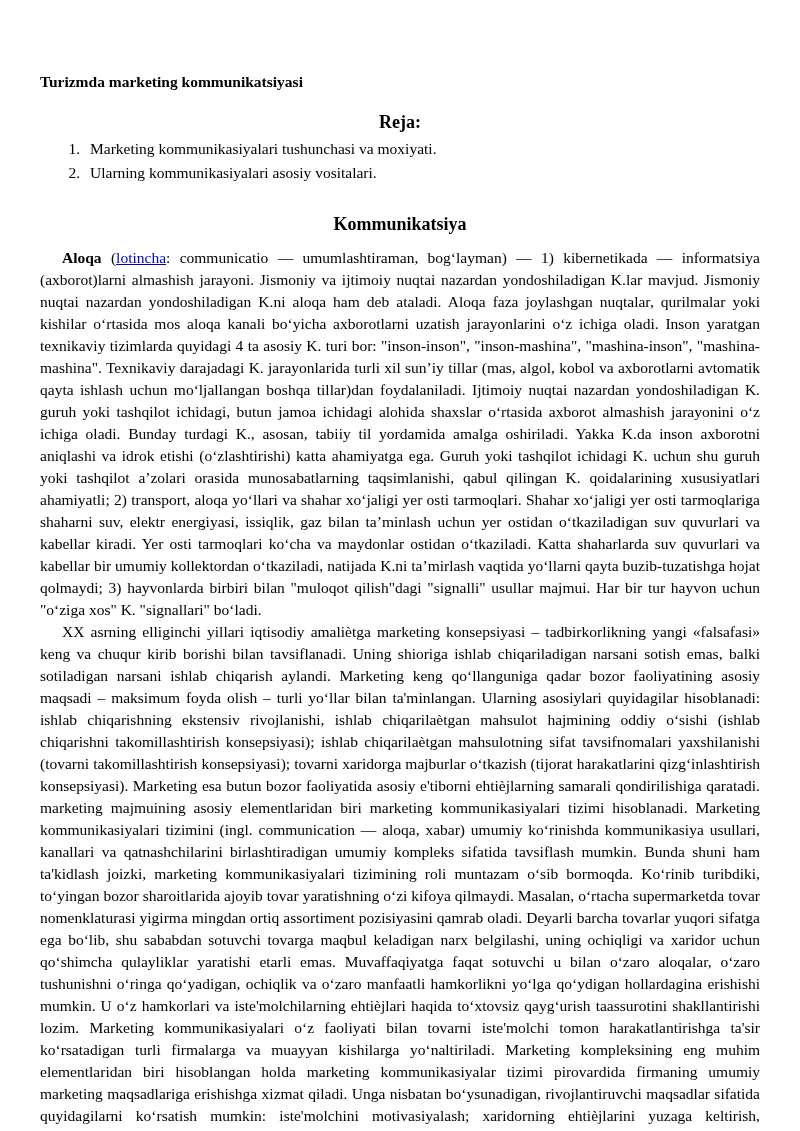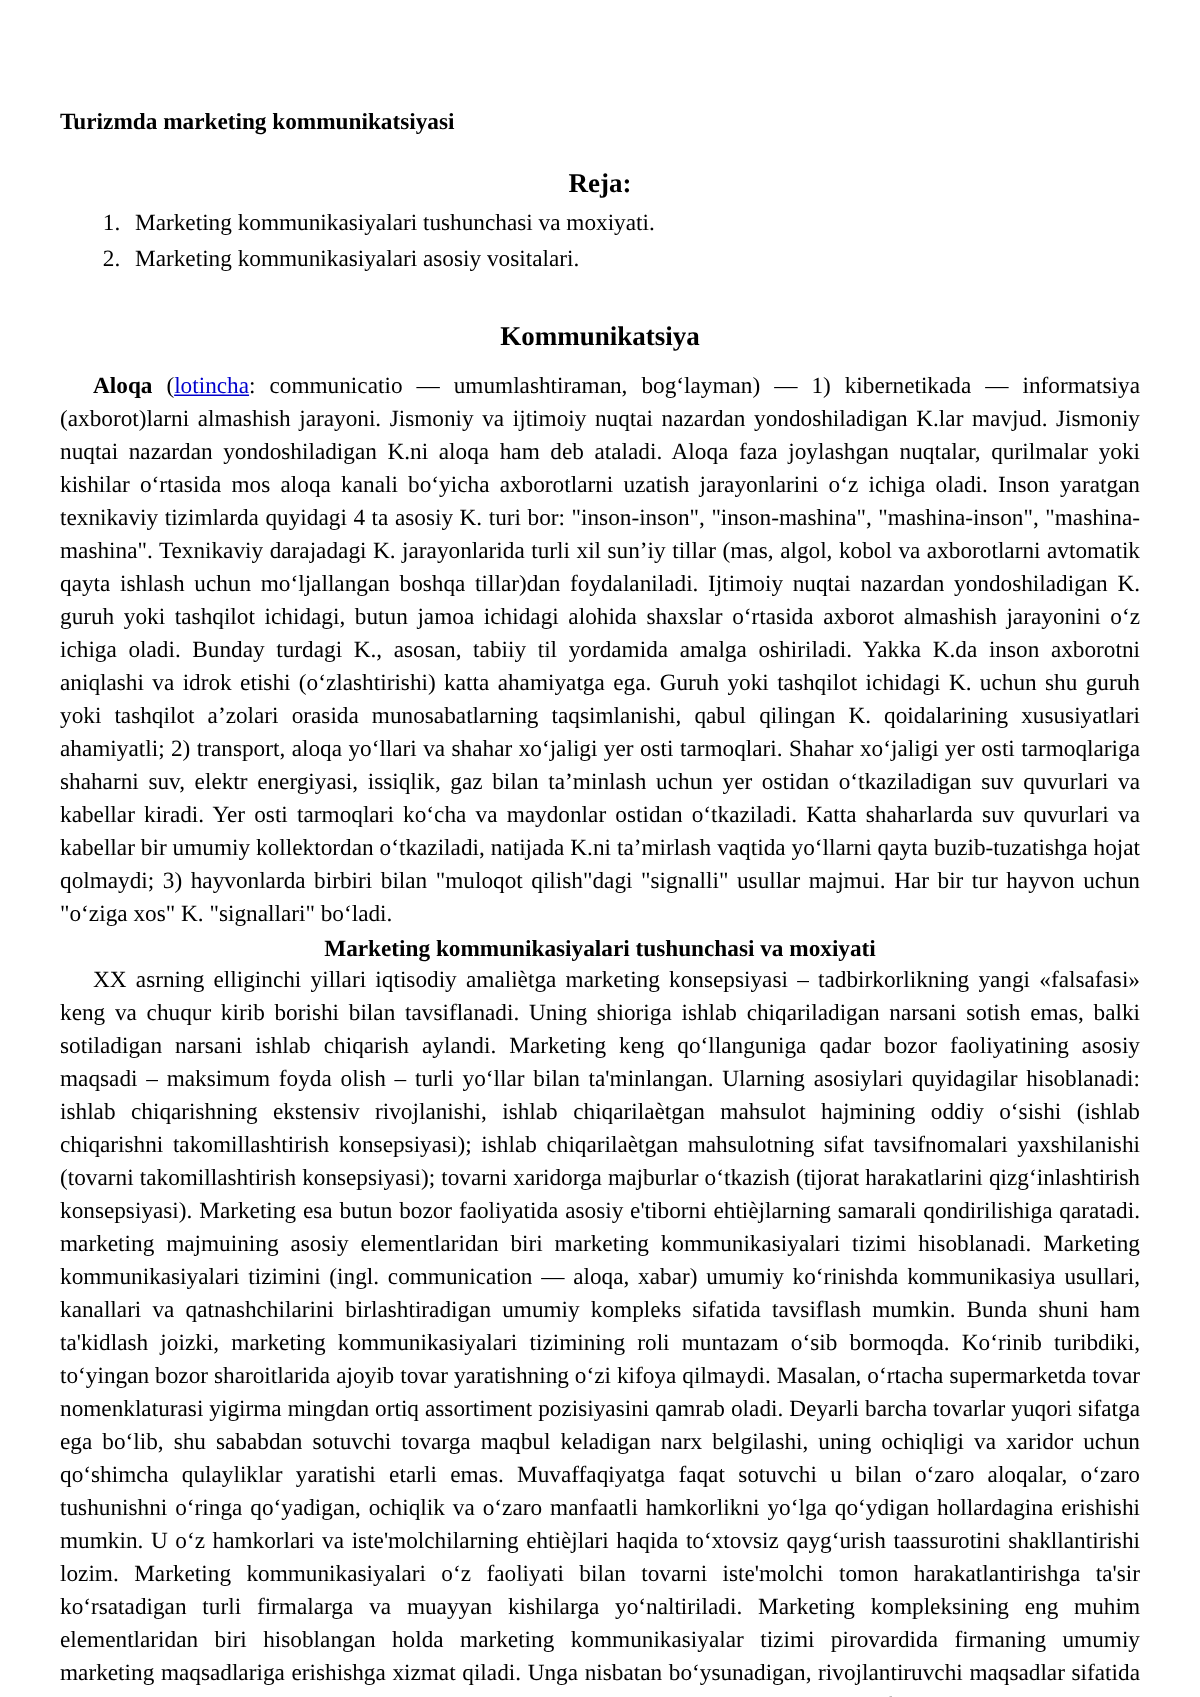--- a/index.html
+++ b/index.html
@@ -76,24 +76,23 @@
 <body>
 
 <div class="page">
 
   <h1 class="doc-title">Turizmda marketing kommunikatsiyasi</h1>
 
   <h2 class="section-heading">Reja:</h2>
 
   <ol class="plan-list">
     <li>Marketing kommunikasiyalari tushunchasi va moxiyati.</li>
-    <li>Marketing kommunikasiyalari asosiy vositalari.</li>
+    <li>Ularning kommunikasiyalari asosiy vositalari.</li>
   </ol>
 
   <h2 class="section-heading heading-gap">Kommunikatsiya</h2>
 
   <p class="body indent"><span class="bold-lead">Aloqa</span> (<a class="link" href="#">lotincha</a><span>: communicatio — umumlashtiraman, bog‘layman) — 1) kibernetikada — informatsiya (axborot)larni almashish jarayoni. Jismoniy va ijtimoiy nuqtai nazardan yondoshiladigan K.lar mavjud. Jismoniy nuqtai nazardan yondoshiladigan K.ni aloqa ham deb ataladi. Aloqa faza joylashgan nuqtalar, qurilmalar yoki kishilar o‘rtasida mos aloqa kanali bo‘yicha axborotlarni uzatish jarayonlarini o‘z ichiga oladi. Inson yaratgan texnikaviy tizimlarda quyidagi 4 ta asosiy K. turi bor: "inson-inson", "inson-mashina", "mashina-inson", "mashina-mashina". Texnikaviy darajadagi K. jarayonlarida turli xil sun’iy tillar (mas, algol, kobol va axborotlarni avtomatik qayta ishlash uchun mo‘ljallangan boshqa tillar)dan foydalaniladi. Ijtimoiy nuqtai nazardan yondoshiladigan K. guruh yoki tashqilot ichidagi, butun jamoa ichidagi alohida shaxslar o‘rtasida axborot almashish jarayonini o‘z ichiga oladi. Bunday turdagi K., asosan, tabiiy til yordamida amalga oshiriladi. Yakka K.da inson axborotni aniqlashi va idrok etishi (o‘zlashtirishi) katta ahamiyatga ega. Guruh yoki tashqilot ichidagi K. uchun shu guruh yoki tashqilot a’zolari orasida munosabatlarning taqsimlanishi, qabul qilingan K. qoidalarining xususiyatlari ahamiyatli; 2) transport, aloqa yo‘llari va shahar xo‘jaligi yer osti tarmoqlari. Shahar xo‘jaligi yer osti tarmoqlariga shaharni suv, elektr energiyasi, issiqlik, gaz bilan ta’minlash uchun yer ostidan o‘tkaziladigan suv quvurlari va kabellar kiradi. Yer osti tarmoqlari ko‘cha va maydonlar ostidan o‘tkaziladi. Katta shaharlarda suv quvurlari va kabellar bir umumiy kollektordan o‘tkaziladi, natijada K.ni ta’mirlash vaqtida yo‘llarni qayta buzib-tuzatishga hojat qolmaydi; 3) hayvonlarda birbiri bilan "muloqot qilish"dagi "signalli" usullar majmui. Har bir tur hayvon uchun "o‘ziga xos" K. "signallari" bo‘ladi.</span></p>
 
-  <h2 class="heading-inline">Marketing kommunikasiyalari tushunchasi va moxiyati</h2>
 
   <p class="body indent">XX asrning elliginchi yillari iqtisodiy amaliètga marketing konsepsiyasi – tadbirkorlikning yangi «falsafasi» keng va chuqur kirib borishi bilan tavsiflanadi. Uning shioriga ishlab chiqariladigan narsani sotish emas, balki sotiladigan narsani ishlab chiqarish aylandi. Marketing keng qo‘llanguniga qadar bozor faoliyatining asosiy maqsadi – maksimum foyda olish – turli yo‘llar bilan ta'minlangan. Ularning asosiylari quyidagilar hisoblanadi: ishlab chiqarishning ekstensiv rivojlanishi, ishlab chiqarilaètgan mahsulot hajmining oddiy o‘sishi (ishlab chiqarishni takomillashtirish konsepsiyasi); ishlab chiqarilaètgan mahsulotning sifat tavsifnomalari yaxshilanishi (tovarni takomillashtirish konsepsiyasi); tovarni xaridorga majburlar o‘tkazish (tijorat harakatlarini qizg‘inlashtirish konsepsiyasi). Marketing esa butun bozor faoliyatida asosiy e'tiborni ehtièjlarning samarali qondirilishiga qaratadi. marketing majmuining asosiy elementlaridan biri marketing kommunikasiyalari tizimi hisoblanadi. Marketing kommunikasiyalari tizimini (ingl. communication — aloqa, xabar) umumiy ko‘rinishda kommunikasiya usullari, kanallari va qatnashchilarini birlashtiradigan umumiy kompleks sifatida tavsiflash mumkin. Bunda shuni ham ta'kidlash joizki, marketing kommunikasiyalari tizimining roli muntazam o‘sib bormoqda. Ko‘rinib turibdiki, to‘yingan bozor sharoitlarida ajoyib tovar yaratishning o‘zi kifoya qilmaydi. Masalan, o‘rtacha supermarketda tovar nomenklaturasi yigirma mingdan ortiq assortiment pozisiyasini qamrab oladi. Deyarli barcha tovarlar yuqori sifatga ega bo‘lib, shu sababdan sotuvchi tovarga maqbul keladigan narx belgilashi, uning ochiqligi va xaridor uchun qo‘shimcha qulayliklar yaratishi etarli emas. Muvaffaqiyatga faqat sotuvchi u bilan o‘zaro aloqalar, o‘zaro tushunishni o‘ringa qo‘yadigan, ochiqlik va o‘zaro manfaatli hamkorlikni yo‘lga qo‘ydigan hollardagina erishishi mumkin. U o‘z hamkorlari va iste'molchilarning ehtièjlari haqida to‘xtovsiz qayg‘urish taassurotini shakllantirishi lozim. Marketing kommunikasiyalari o‘z faoliyati bilan tovarni iste'molchi tomon harakatlantirishga ta'sir ko‘rsatadigan turli firmalarga va muayyan kishilarga yo‘naltiriladi. Marketing kompleksining eng muhim elementlaridan biri hisoblangan holda marketing kommunikasiyalar tizimi pirovardida firmaning umumiy marketing maqsadlariga erishishga xizmat qiladi. Unga nisbatan bo‘ysunadigan, rivojlantiruvchi maqsadlar sifatida quyidagilarni ko‘rsatish mumkin:  iste'molchini motivasiyalash;  xaridorning ehtièjlarini yuzaga keltirish, shakllantirish va dolzarblashtirish;  tashkilot va jamoatchilik, marketing faoliyati</p>
 
 </div>
 
 </body></html>

